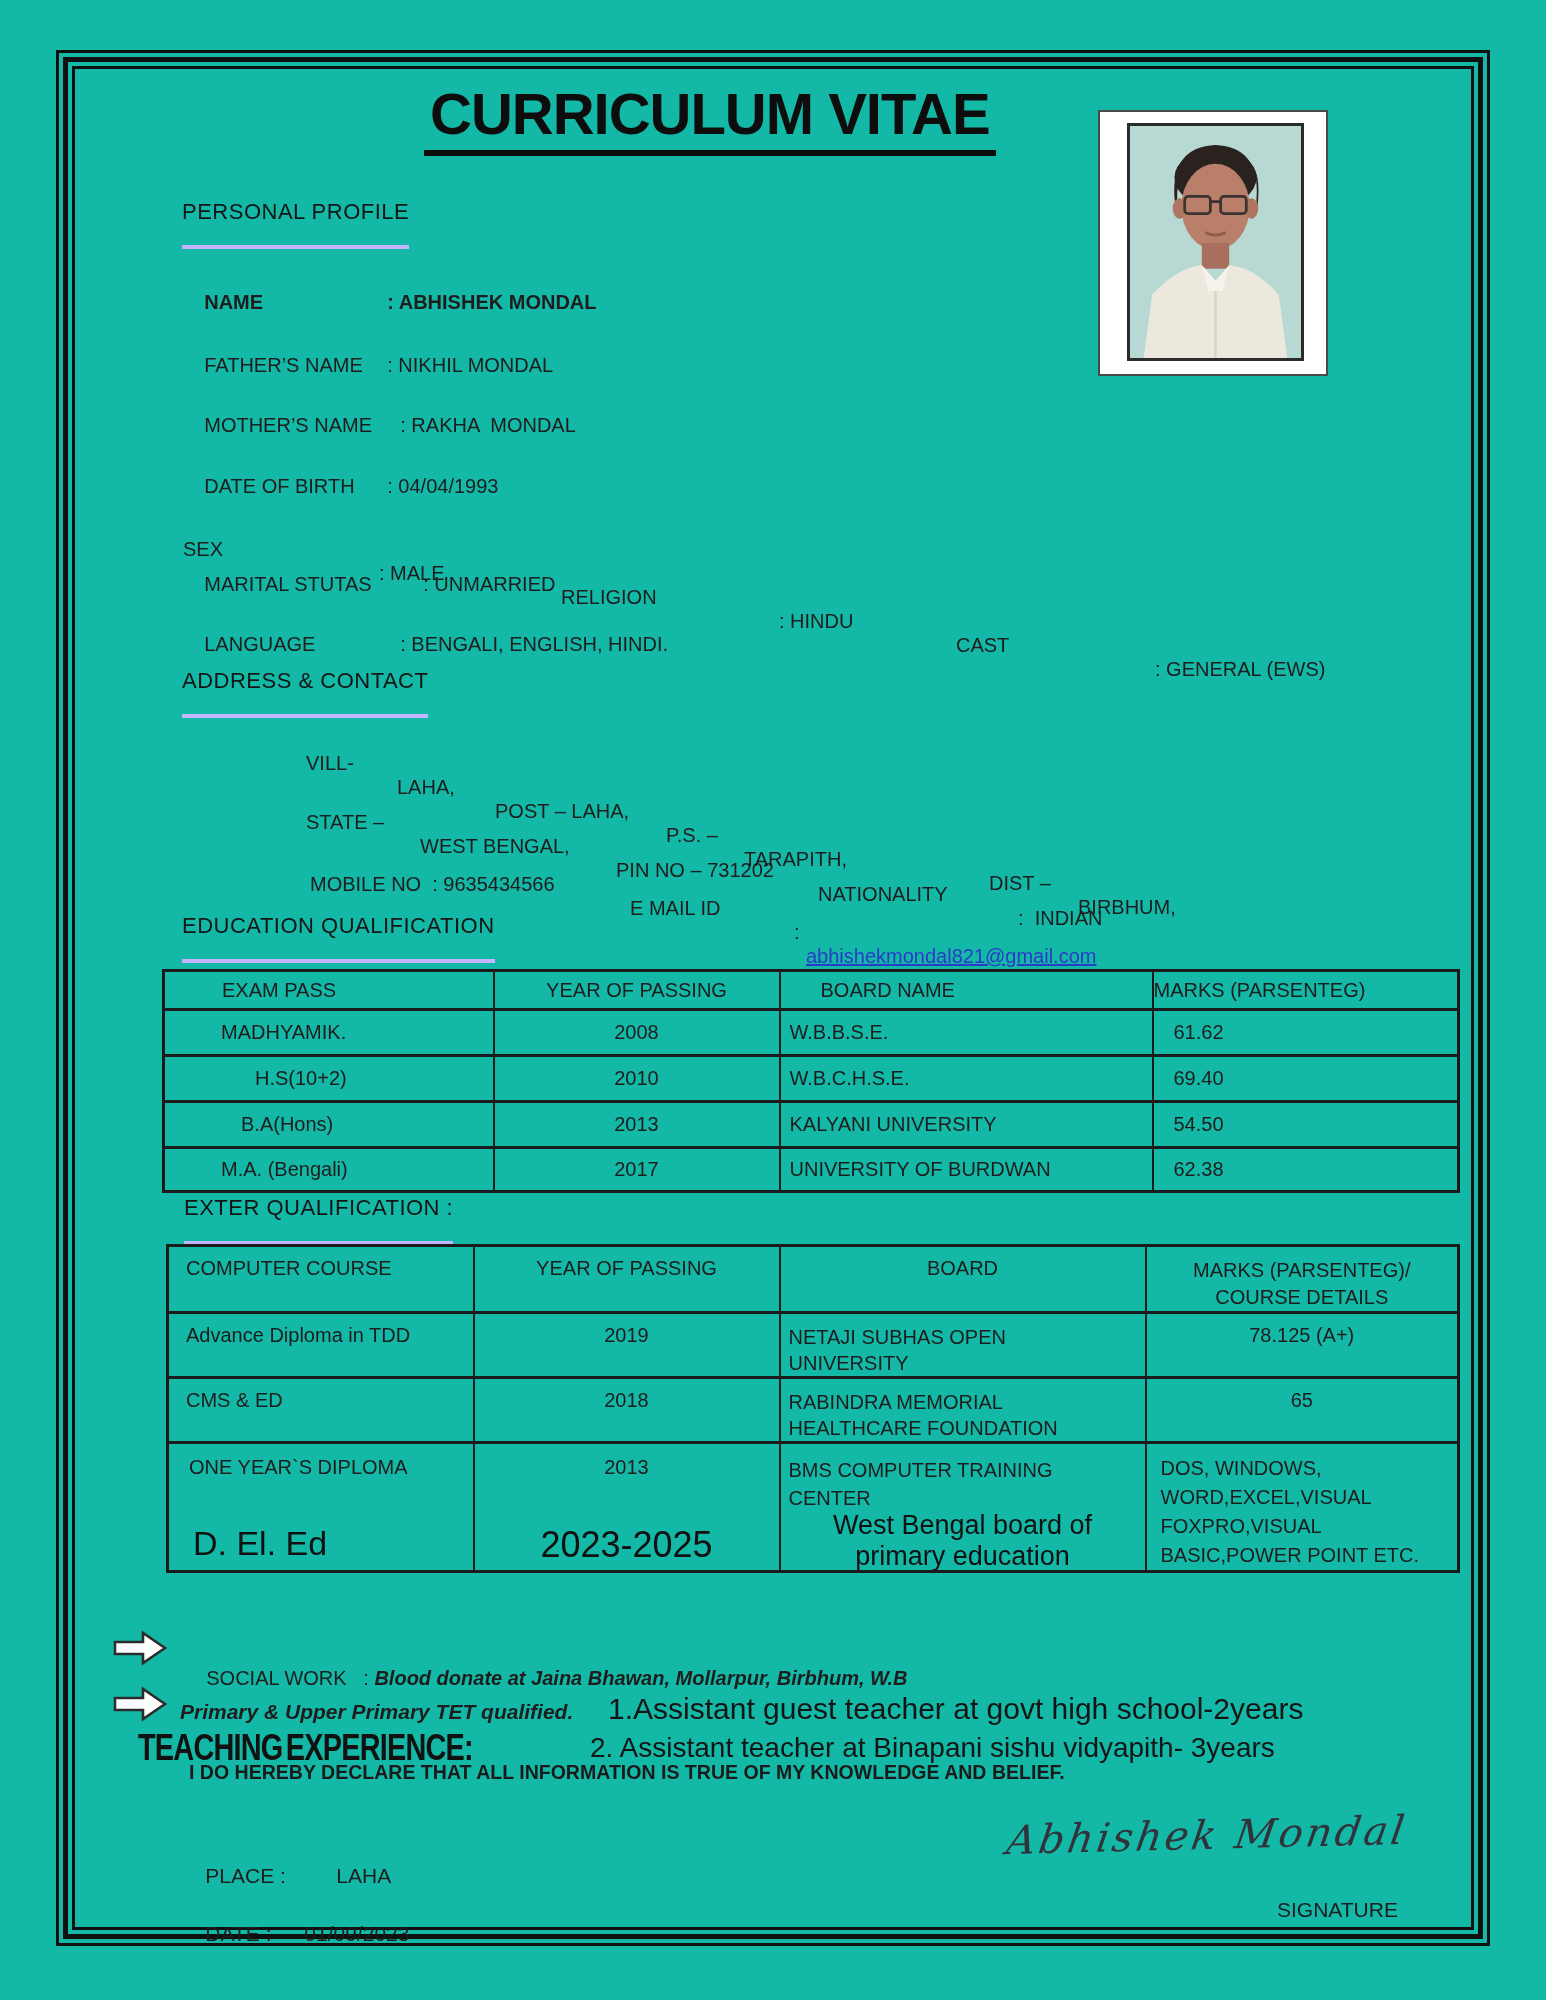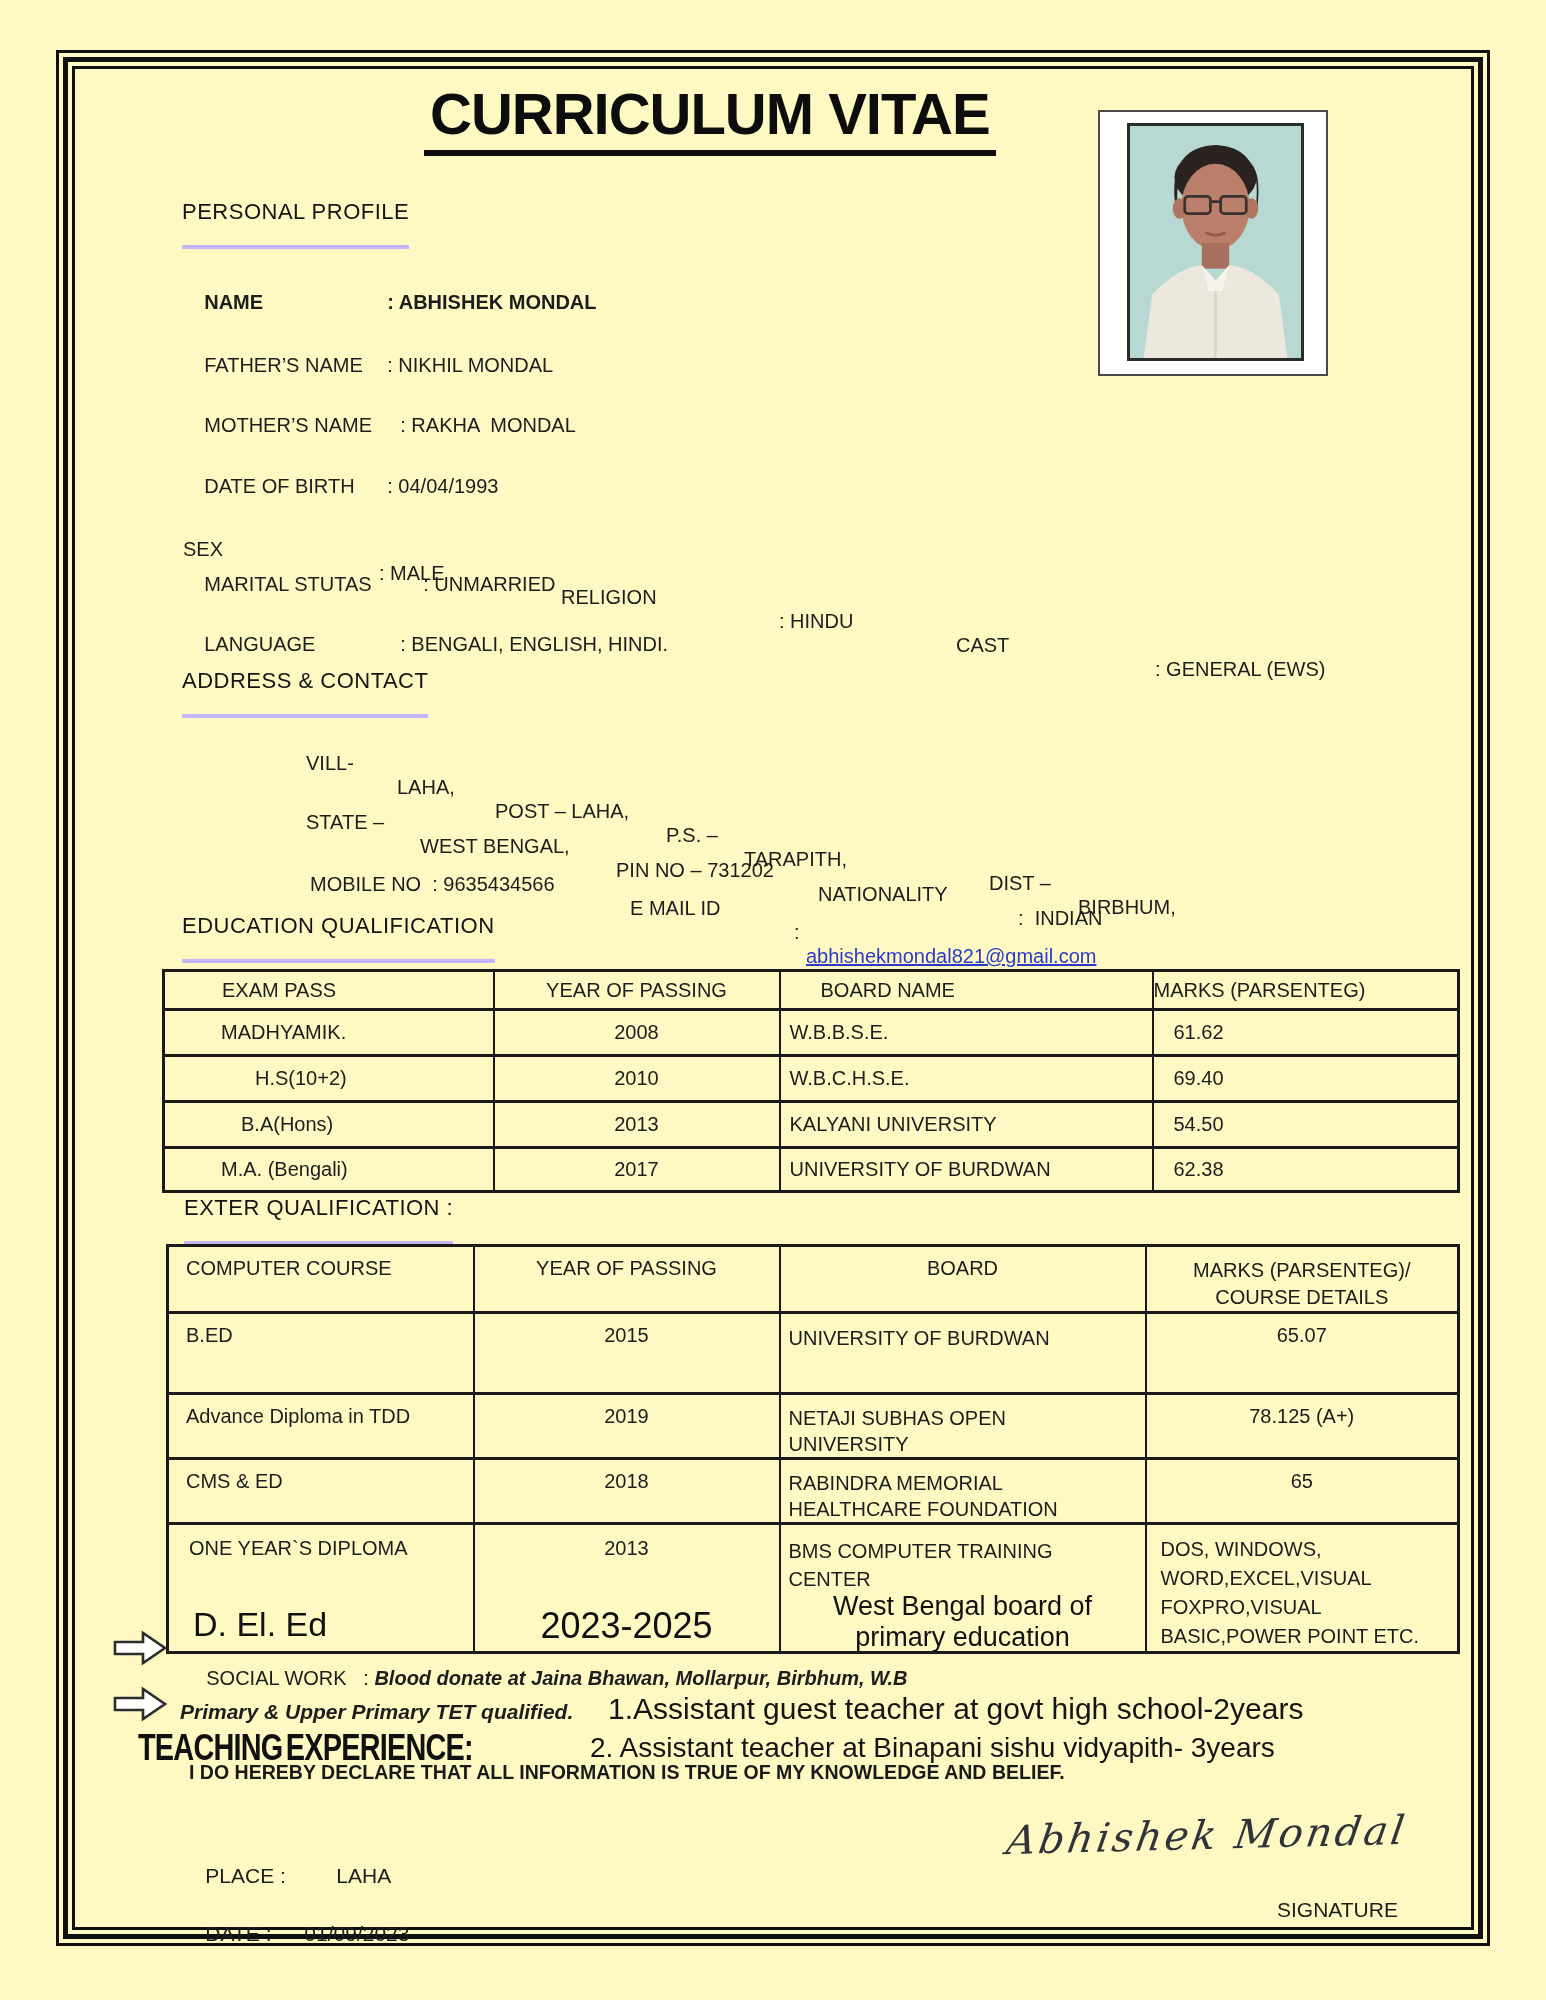--- a/index.html
+++ b/index.html
@@ -1,16 +1,16 @@
 <!DOCTYPE html>
 <html><head>
 <meta charset="utf-8">
 <style>
   html,body{margin:0;padding:0;background:#ffffff;}
-  .page{position:relative;width:1546px;height:2000px;background:#fef9c3;overflow:hidden;
+  .page{position:relative;width:1546px;height:2000px;background:#14b8a6;overflow:hidden;
         font-family:"Liberation Sans",sans-serif;color:#1f1f1f;}
   
   .frame{position:absolute;left:56px;top:50px;width:1434px;height:1896px;
          border:3px solid #101010;padding:4px;box-sizing:border-box;}
   .frame-mid{width:100%;height:100%;border:5px solid #101010;padding:4px;box-sizing:border-box;}
   .frame-in{width:100%;height:100%;border:3px solid #101010;box-sizing:border-box;}
   .row{position:absolute;white-space:pre-wrap;font-size:20px;line-height:24px;color:#1d1d1d;}
   .lbl{display:inline-block;vertical-align:top;}
   .w183{width:183px}.w196{width:196px}.w219{width:219px}
   .bold{font-weight:bold;}
@@ -199,26 +199,20 @@
     <tbody>
         <tr style="height:55px">
       <td class="c1">COMPUTER COURSE</td>
       <td class="c2">YEAR OF PASSING</td>
       <td class="c2">BOARD</td>
       <td class="c4 hd">
         <div>MARKS (PARSENTEG)/</div>
         <div>COURSE DETAILS</div>
       </td>
     </tr>
-    <tr style="height:81px">
-      <td class="c1">B.ED</td>
-      <td class="c2">2015</td>
-      <td class="c3">UNIVERSITY OF BURDWAN</td>
-      <td class="c4">65.07</td>
-    </tr>
     <tr style="height:62px">
       <td class="c1">Advance Diploma in TDD</td>
       <td class="c2">2019</td>
       <td class="c3">
         <div class="scanline">NETAJI SUBHAS OPEN</div>
         <div class="scanline">UNIVERSITY</div>
       </td>
       <td class="c4">78.125  (A+)</td>
     </tr>
     <tr style="height:62px">

